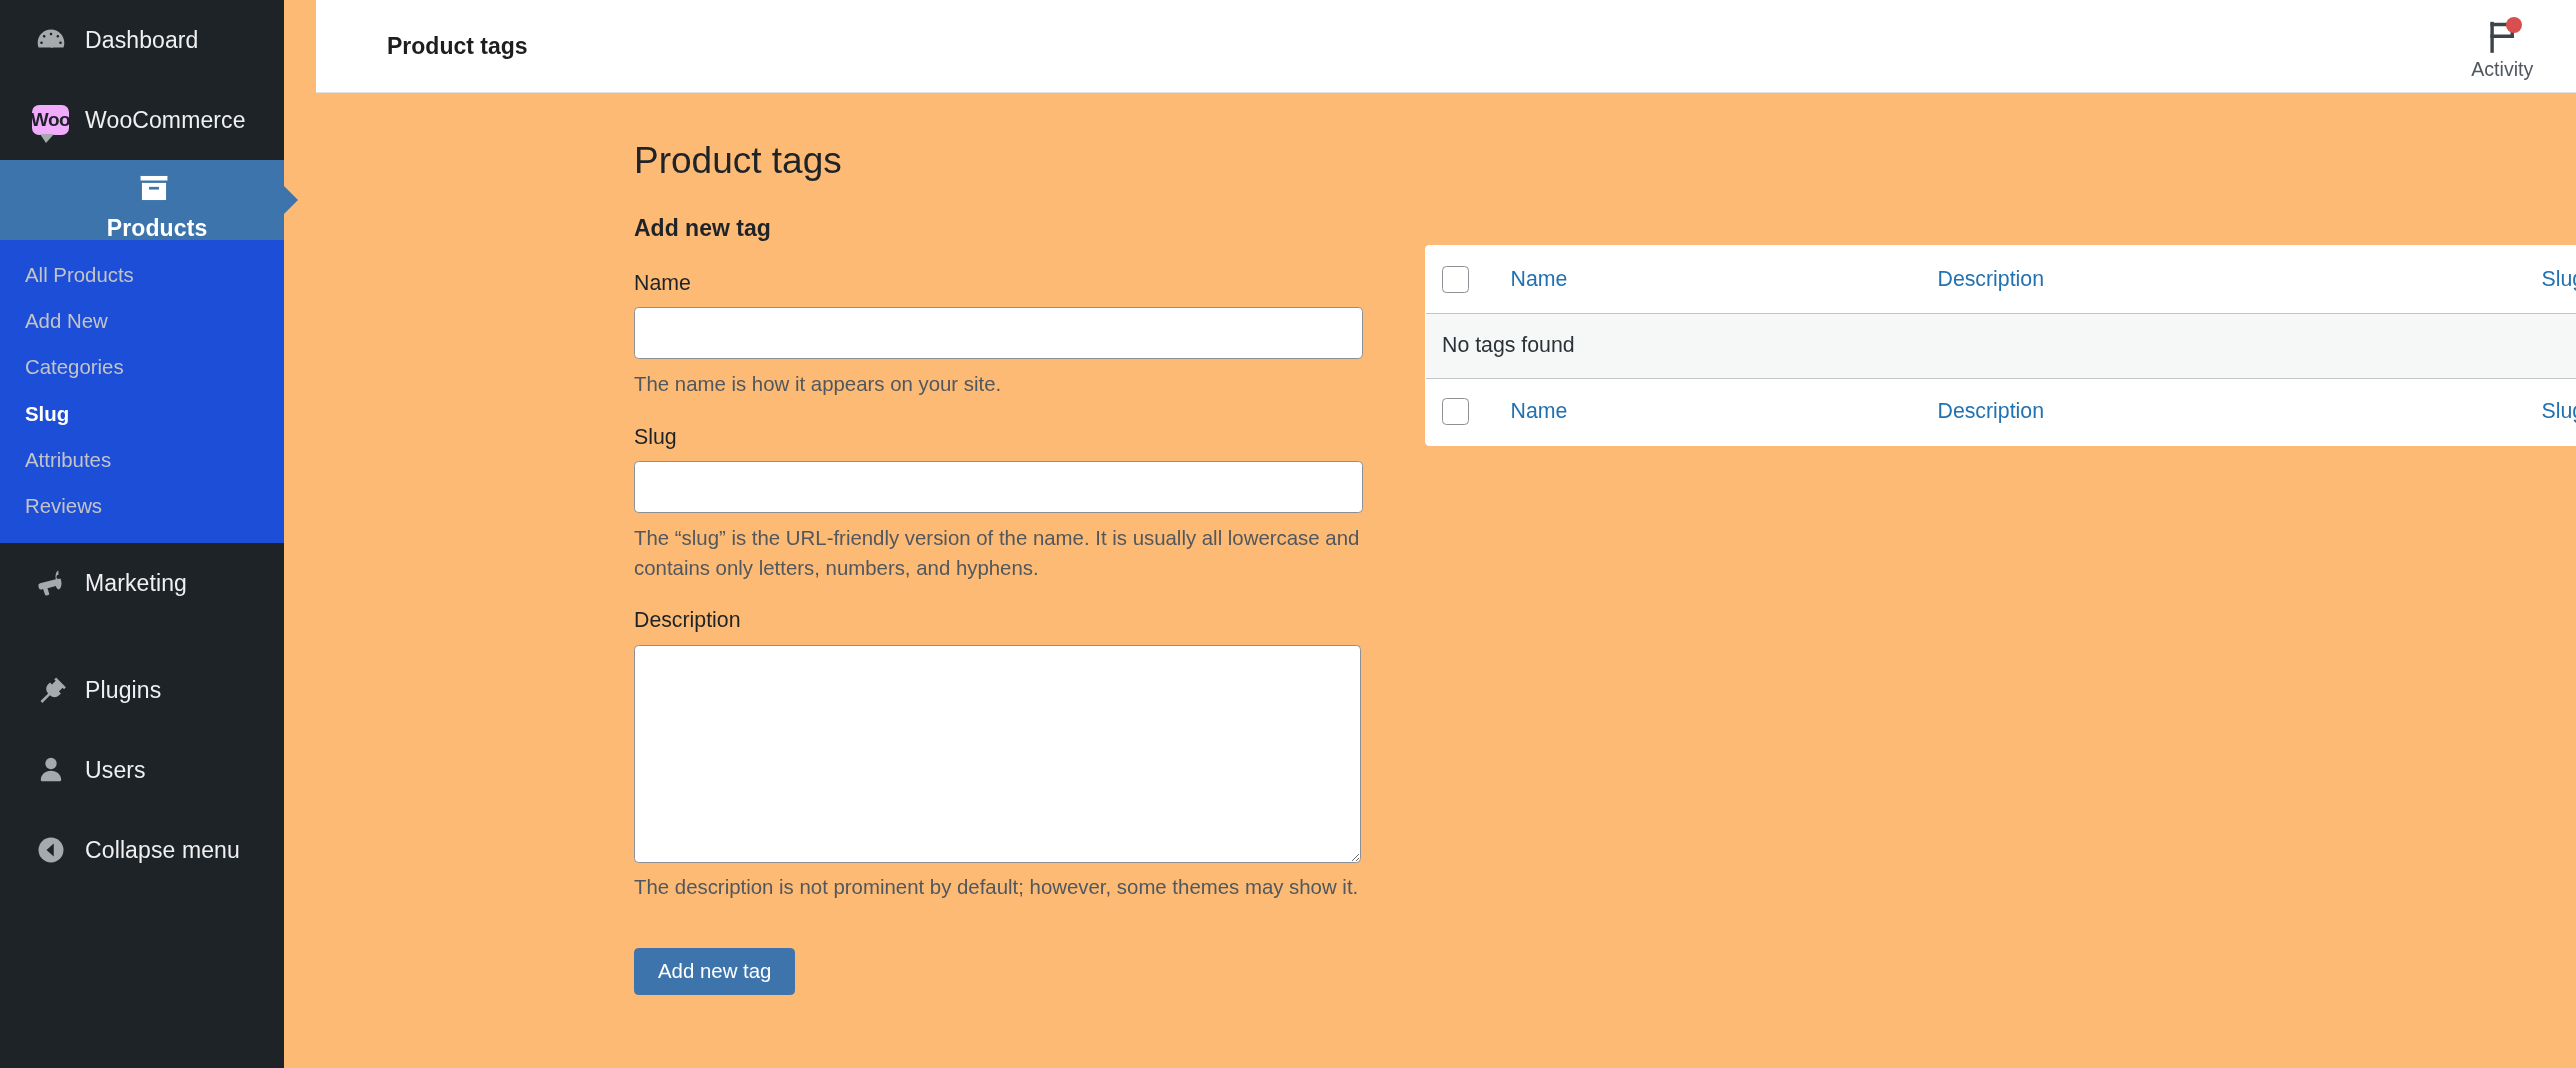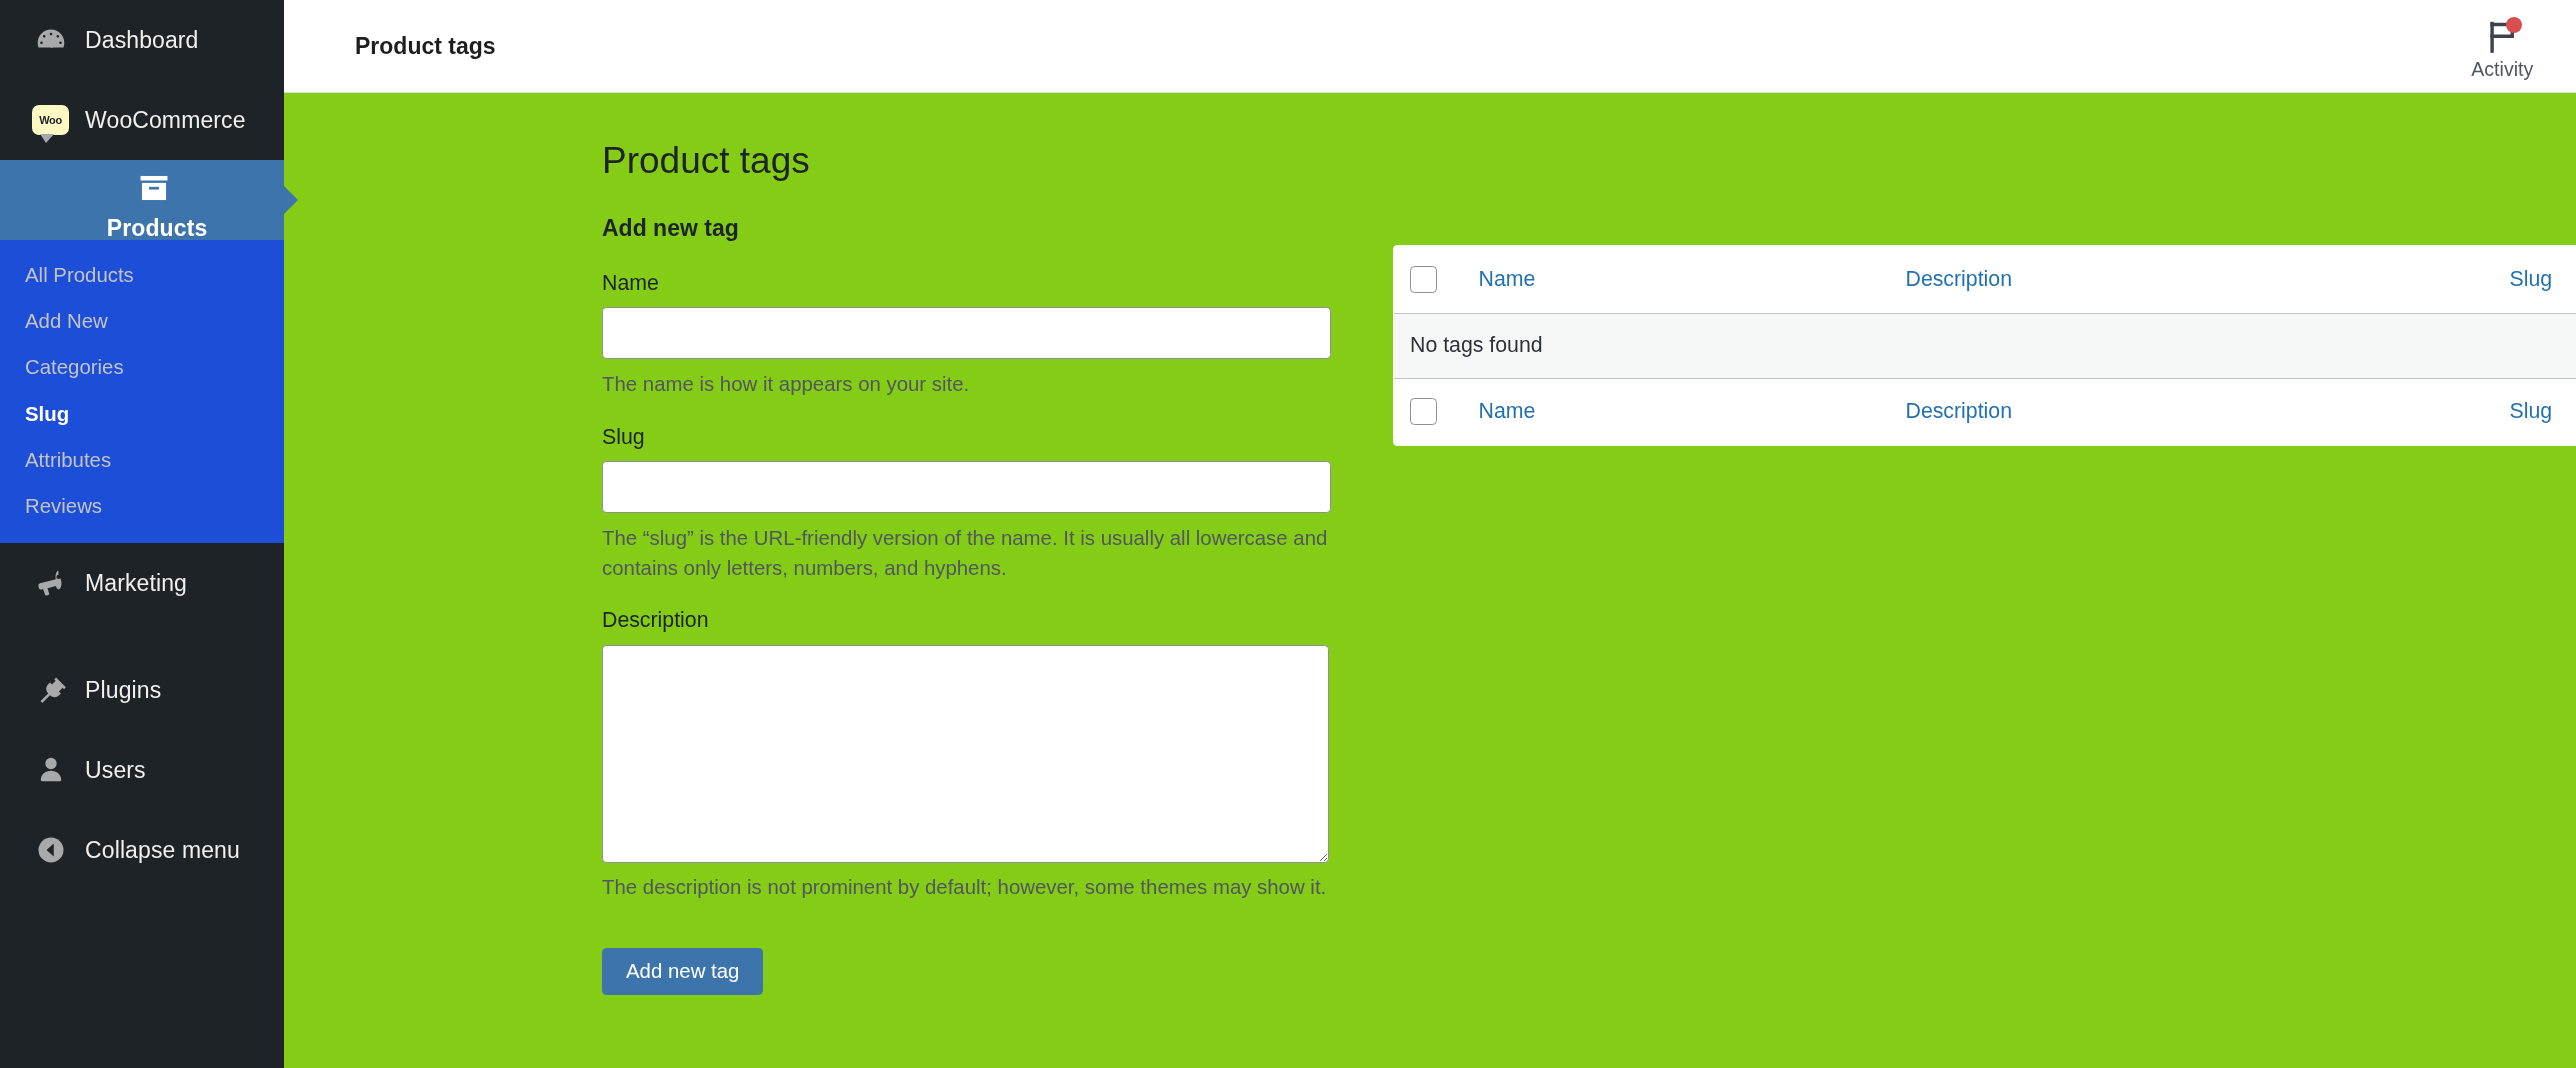--- a/index.html
+++ b/index.html
@@ -77,48 +77,49 @@
   }
   .submenu-item.current {
     color: #fff;
     font-weight: 700;
   }
   .nav-gap { height: 27px; }
 
   
   .woo-bubble {
     width: 37px; height: 30px;
-    background: #fef9c3;
+    background: #f0abfc;
     border-radius: 7.1px;
     position: relative;
     display: flex; align-items: center; justify-content: center;
-    font-size: 11px;
+    font-size: 19px;
     font-weight: 700;
     color: #1d2327;
     font-family: "Liberation Sans", sans-serif;
     letter-spacing: -0.4px;
   }
   .woo-bubble::after {
     content: "";
     position: absolute;
     left: 8px; bottom: -8px;
     width: 0; height: 0;
     border-left: 6.2px solid transparent;
     border-right: 8px solid transparent;
     border-top: 9.8px solid #a7aaad;
   }
 
   
   .main {
     flex: 1 1 auto;
     height: 1068px;
-    background: #84cc16;
+    background: #fdba74;
     display: flex;
     flex-direction: column;
     min-width: 0;
+    padding-left: 32px;
   }
 
   .topbar {
     height: 93px;
     flex: 0 0 93px;
     background: #fff;
     border-bottom: 0.9px solid #e0e0e0;
     display: flex;
     align-items: center;
     justify-content: space-between;

